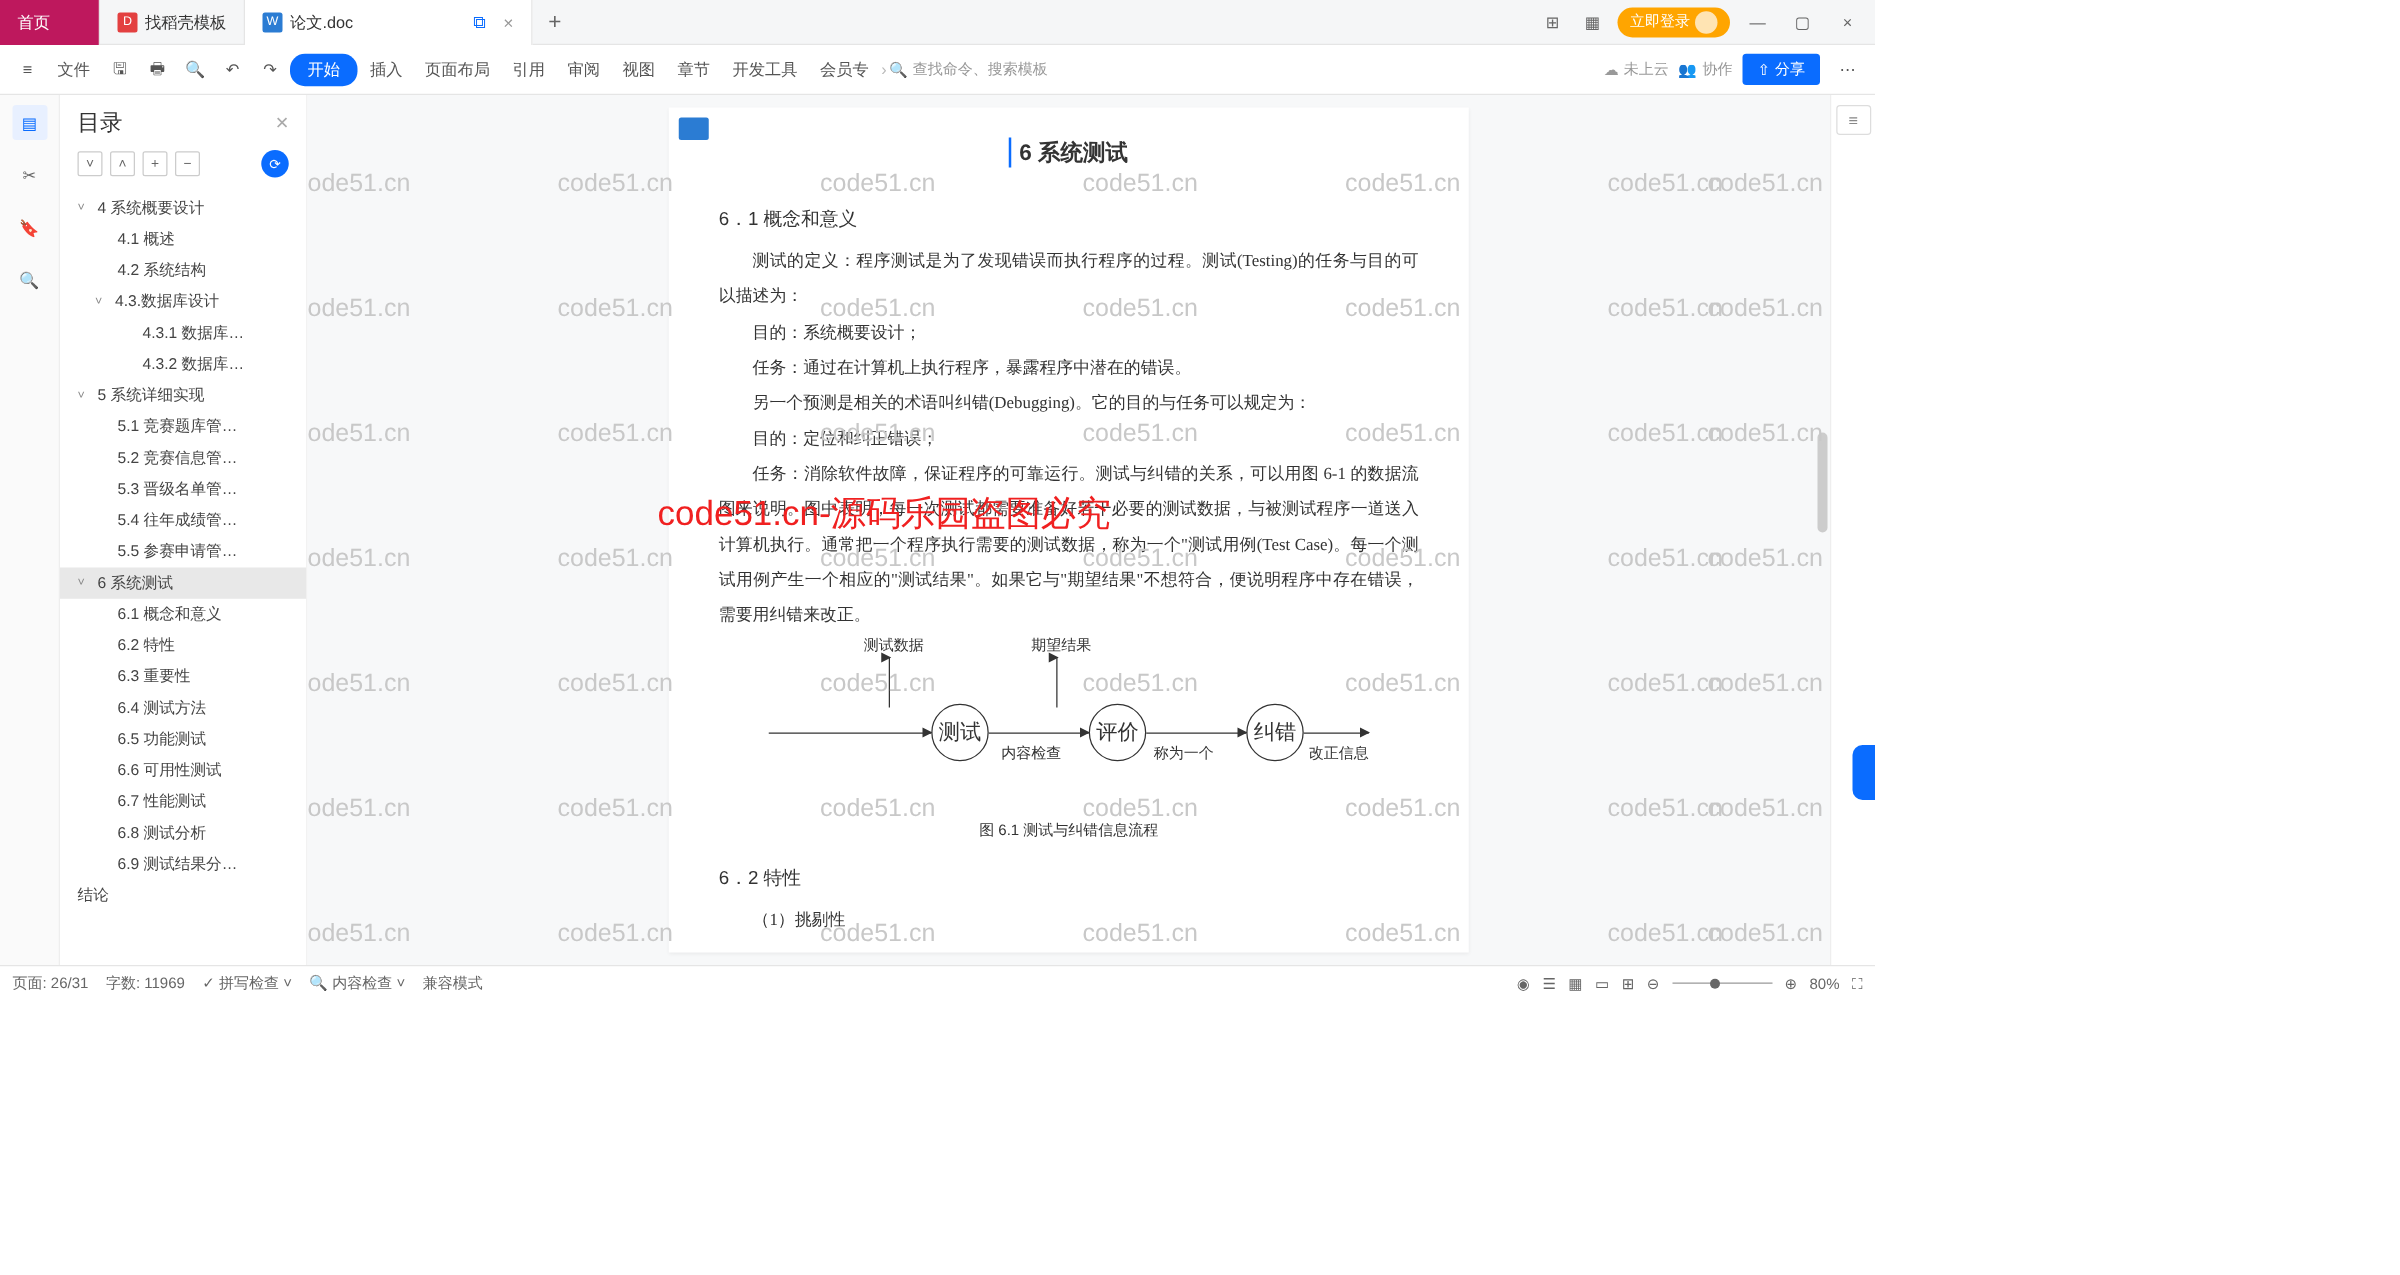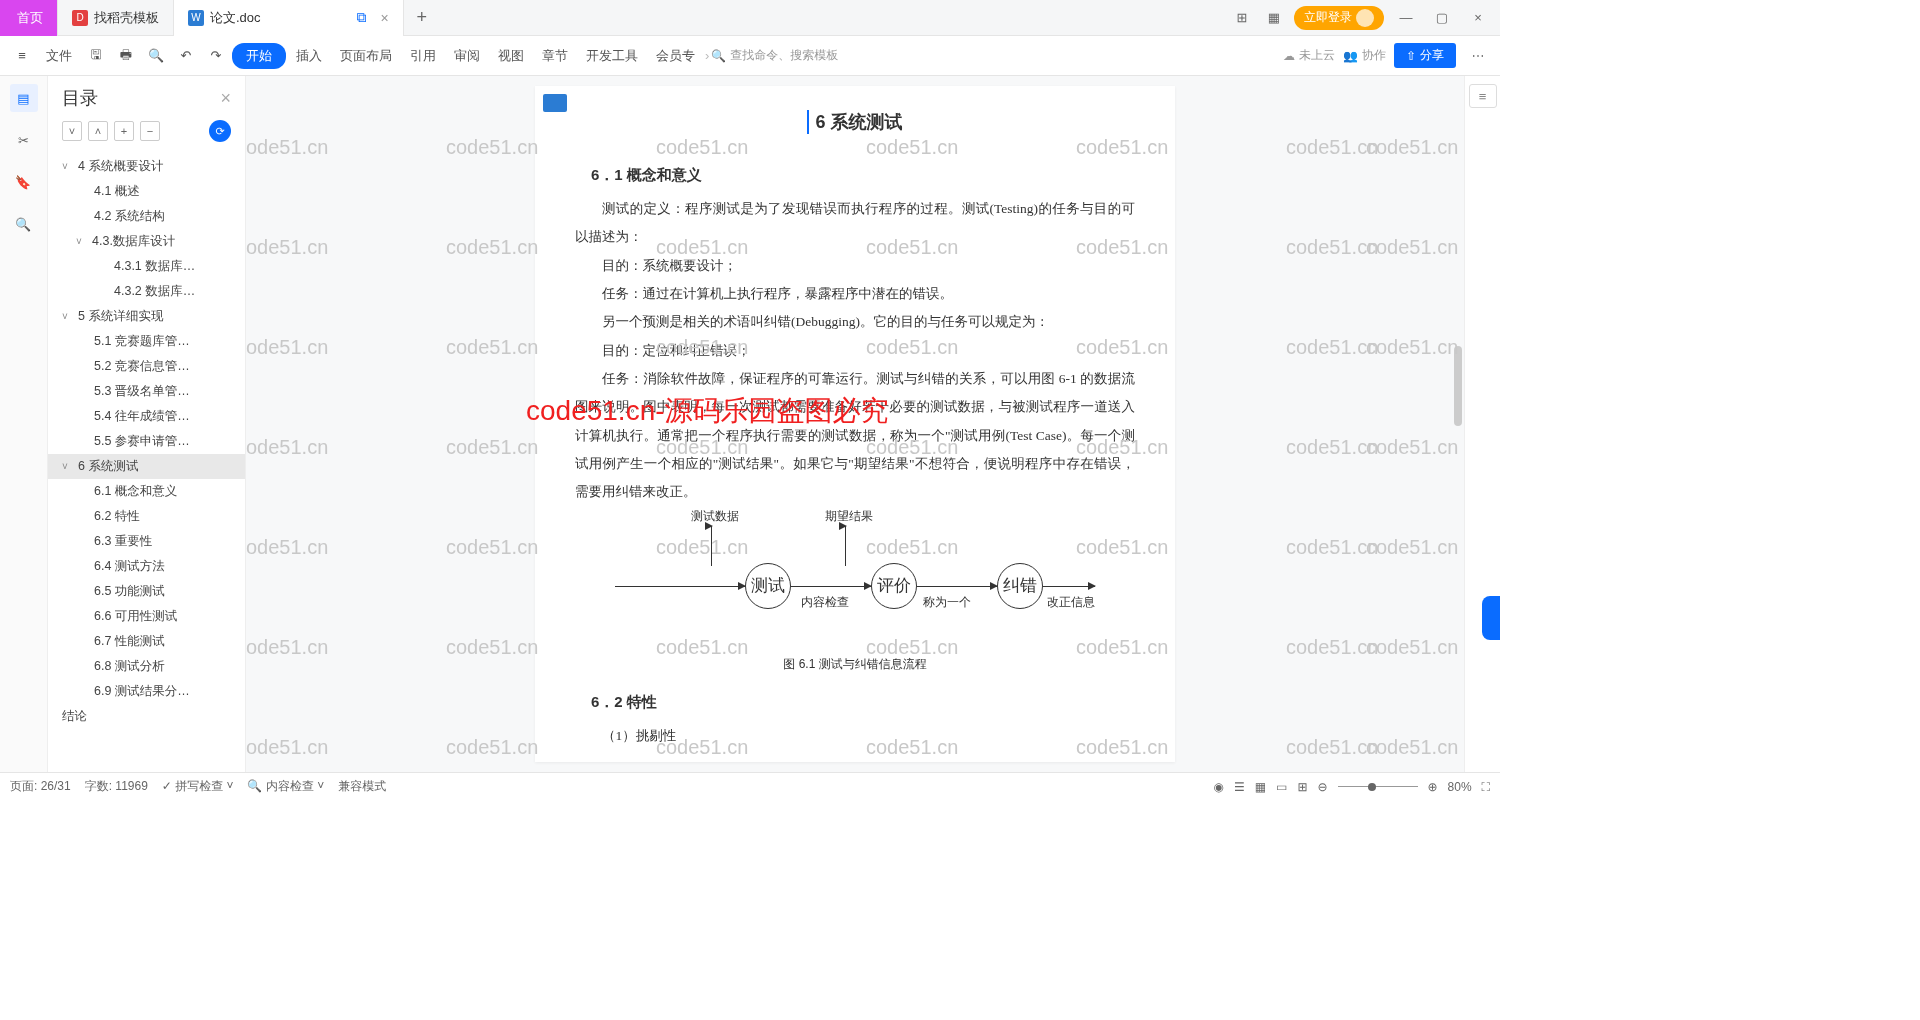--- a/index.html
+++ b/index.html
@@ -1,19 +1,19 @@
 <!DOCTYPE html>
 <html><head>
 <meta charset="utf-8">
 <style>
 *{margin:0;padding:0;box-sizing:border-box;font-family:"Microsoft YaHei","PingFang SC",sans-serif}
 body{width:1500px;height:800px;background:#fff;overflow:hidden;font-size:13px;color:#333}
 .title-bar{height:36px;display:flex;align-items:center;background:#f5f6f7;border-bottom:1px solid #e5e5e5}
 .tab{height:36px;display:flex;align-items:center;padding:0 14px;gap:6px;cursor:pointer;border-right:1px solid #e5e5e5}
-.tab.home{background:#d946ef;color:#fff;width:58px;justify-content:flex-end}
+.tab.home{background:#be185d;color:#fff;width:80px;justify-content:flex-start}
 .tab.active{background:#fff}
 .tab .icon-w{width:16px;height:16px;background:#2b7cd3;color:#fff;display:flex;align-items:center;justify-content:center;font-size:10px;border-radius:2px}
 .tab .icon-d{width:16px;height:16px;background:#e34040;color:#fff;display:flex;align-items:center;justify-content:center;font-size:10px;border-radius:2px}
 .tab-x{margin-left:8px;color:#999;font-size:14px}
 .tab-add{width:36px;display:flex;align-items:center;justify-content:center;color:#666;font-size:18px;cursor:pointer}
 .title-right{margin-left:auto;display:flex;align-items:center;gap:8px;padding-right:8px}
 .title-icon{width:24px;height:24px;display:flex;align-items:center;justify-content:center;color:#666;cursor:pointer}
 .login-btn{background:#ffa500;color:#fff;padding:3px 10px;border-radius:12px;font-size:12px;display:flex;align-items:center;gap:4px}
 .avatar{width:18px;height:18px;background:#fff;border-radius:50%;opacity:.7}
 .win-ctrl{width:28px;text-align:center;color:#666;cursor:pointer}
@@ -39,21 +39,21 @@
 .tree-item.sel{background:#e8e8e8}
 .tree-item.l1{padding-left:14px}
 .tree-item.l2{padding-left:46px}
 .tree-item.l3{padding-left:66px}
 .tree-chev{width:12px;color:#888;font-size:10px;margin-right:4px}
 .doc-area{flex:1;background:#f7f8f9;overflow:auto;position:relative;display:flex;justify-content:center}
 .page{width:640px;background:#fff;margin:10px 0;padding:24px 40px 40px;box-shadow:0 1px 3px rgba(0,0,0,.06);position:relative}
 .page-icon{position:absolute;left:8px;top:8px;width:24px;height:18px;background:#2b7cd3;border-radius:2px}
 .heading-c{font-size:18px;font-weight:600;text-align:center;border-left:2px solid #0a6cff;display:inline-block;padding-left:6px;margin:0 auto 18px;width:auto}
 .heading-wrap{text-align:center}
-.h2{font-size:15px;font-weight:700;margin:14px 16px 10px}
+.h2{font-size:15px;font-weight:400;margin:14px 0 10px}
 .body-text{font-size:13.5px;line-height:2.1;text-align:justify;text-indent:2em;font-family:"SimSun",serif}
 .diagram{margin:1px auto;width:480px;position:relative;height:140px}
 .dlabel{position:absolute;font-size:12px}
 .dcircle{position:absolute;width:46px;height:46px;border:1.5px solid #333;border-radius:50%;display:flex;align-items:center;justify-content:center;font-size:17px;text-align:center;line-height:1.2}
 .darrow{position:absolute;height:1.5px;background:#333}
 .darrow::after{content:"";position:absolute;right:-1px;top:-3.5px;border-left:8px solid #333;border-top:4px solid transparent;border-bottom:4px solid transparent}
 .caption{text-align:center;font-size:12px;margin-top:8px}
 .watermark{position:absolute;color:#c8c8c8;font-size:20px;pointer-events:none;z-index:5}
 .wm-red{position:absolute;color:#f02020;font-size:28px;font-weight:500;z-index:6;pointer-events:none;white-space:nowrap}
 .right-rail{width:36px;background:#fff;border-left:1px solid #eee;position:relative}

